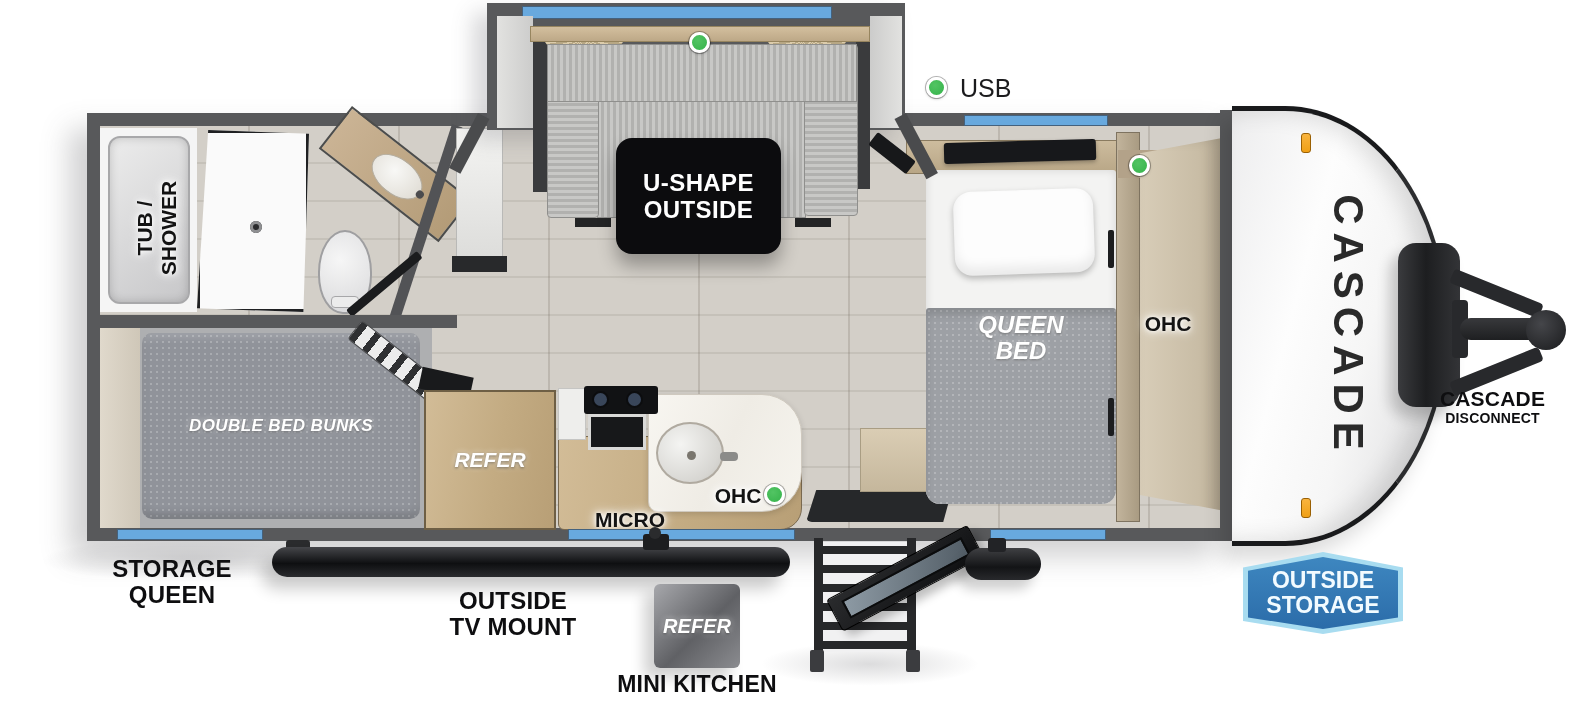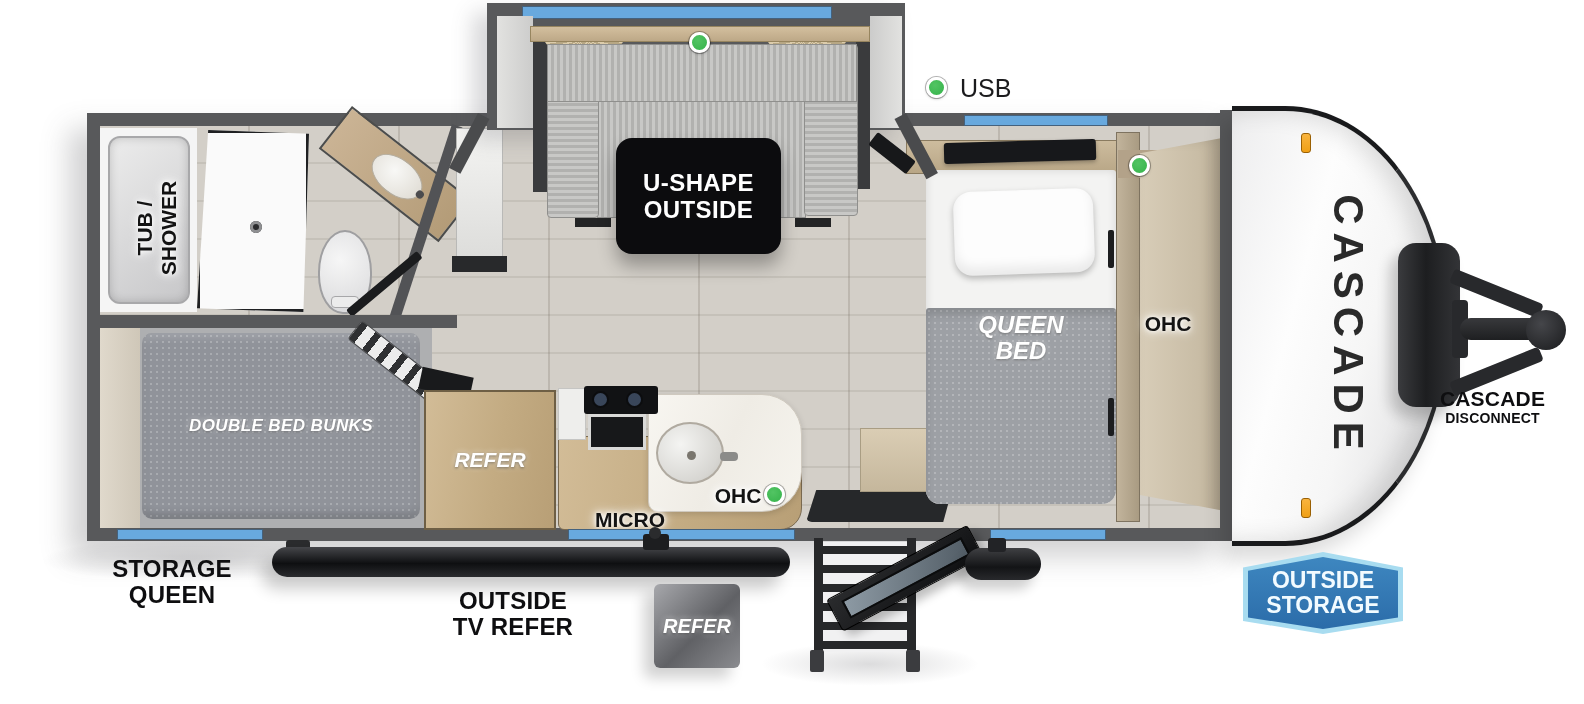--- a/index.html
+++ b/index.html
@@ -183,28 +183,29 @@
   <div class="abs" style="left:826px;top:600px;width:160px;height:36px;transform:rotate(-28deg);transform-origin:left top;background:linear-gradient(160deg,#2a2b2d,#0f1012);border:1px solid #000;border-radius:4px;box-shadow:4px 8px 10px rgba(0,0,0,.25);">
     <div class="abs" style="left:12px;top:7px;width:136px;height:20px;background:linear-gradient(120deg,#8d9aa4,#525d66);border:2px solid #0b0c0d;"></div>
   </div>
 
   <div class="abs" style="left:965px;top:548px;width:76px;height:32px;background:linear-gradient(180deg,#3f4043,#131416 60%,#28292c);border-radius:16px;box-shadow:-8px 10px 12px rgba(0,0,0,.18);"></div>
   <div class="abs" style="left:988px;top:538px;width:18px;height:14px;background:#222326;border-radius:3px;"></div>
 
   <div class="abs" style="left:654px;top:584px;width:86px;height:84px;background:linear-gradient(135deg,#a7a8ac 0%,#606165 55%,#8b8c90 100%);border-radius:6px;box-shadow:-10px 10px 14px rgba(0,0,0,.18);display:flex;align-items:center;justify-content:center;">
     <span class="glow-white" style="font-size:20px;">REFER</span>
   </div>
+  <div class="abs lbl" style="left:600px;top:672px;width:194px;font-size:23px;">MINI KITCHEN</div>
 
   <div class="abs" style="left:94px;top:556px;width:156px;text-align:center;line-height:26px;">
     <div class="lbl" style="font-size:24px;">STORAGE</div>
     <div class="lbl" style="font-size:24px;">QUEEN</div>
   </div>
   <div class="abs" style="left:434px;top:588px;width:158px;text-align:center;line-height:26px;">
     <div class="lbl" style="font-size:24px;">OUTSIDE</div>
-    <div class="lbl" style="font-size:24px;">TV REFER</div>
+    <div class="lbl" style="font-size:24px;">TV MOUNT</div>
   </div>
 
   <div class="abs" style="left:1243px;top:552px;width:160px;height:82px;background:var(--badge-border,#a8dcf0);clip-path:polygon(50% 0,100% 19%,100% 84%,50% 100%,0 84%,0 19%);">
     <div class="abs" style="left:5px;top:5px;width:150px;height:72px;background:linear-gradient(180deg,#3e87c0,var(--badge-fill,#1f5e98));clip-path:polygon(50% 0,100% 19%,100% 84%,50% 100%,0 84%,0 19%);display:flex;flex-direction:column;align-items:center;justify-content:center;line-height:25px;">
       <span style="color:#f2fbff;font-size:23px;font-weight:600;">OUTSIDE</span>
       <span style="color:#f2fbff;font-size:23px;font-weight:600;">STORAGE</span>
     </div>
   </div>
 
 </div>

